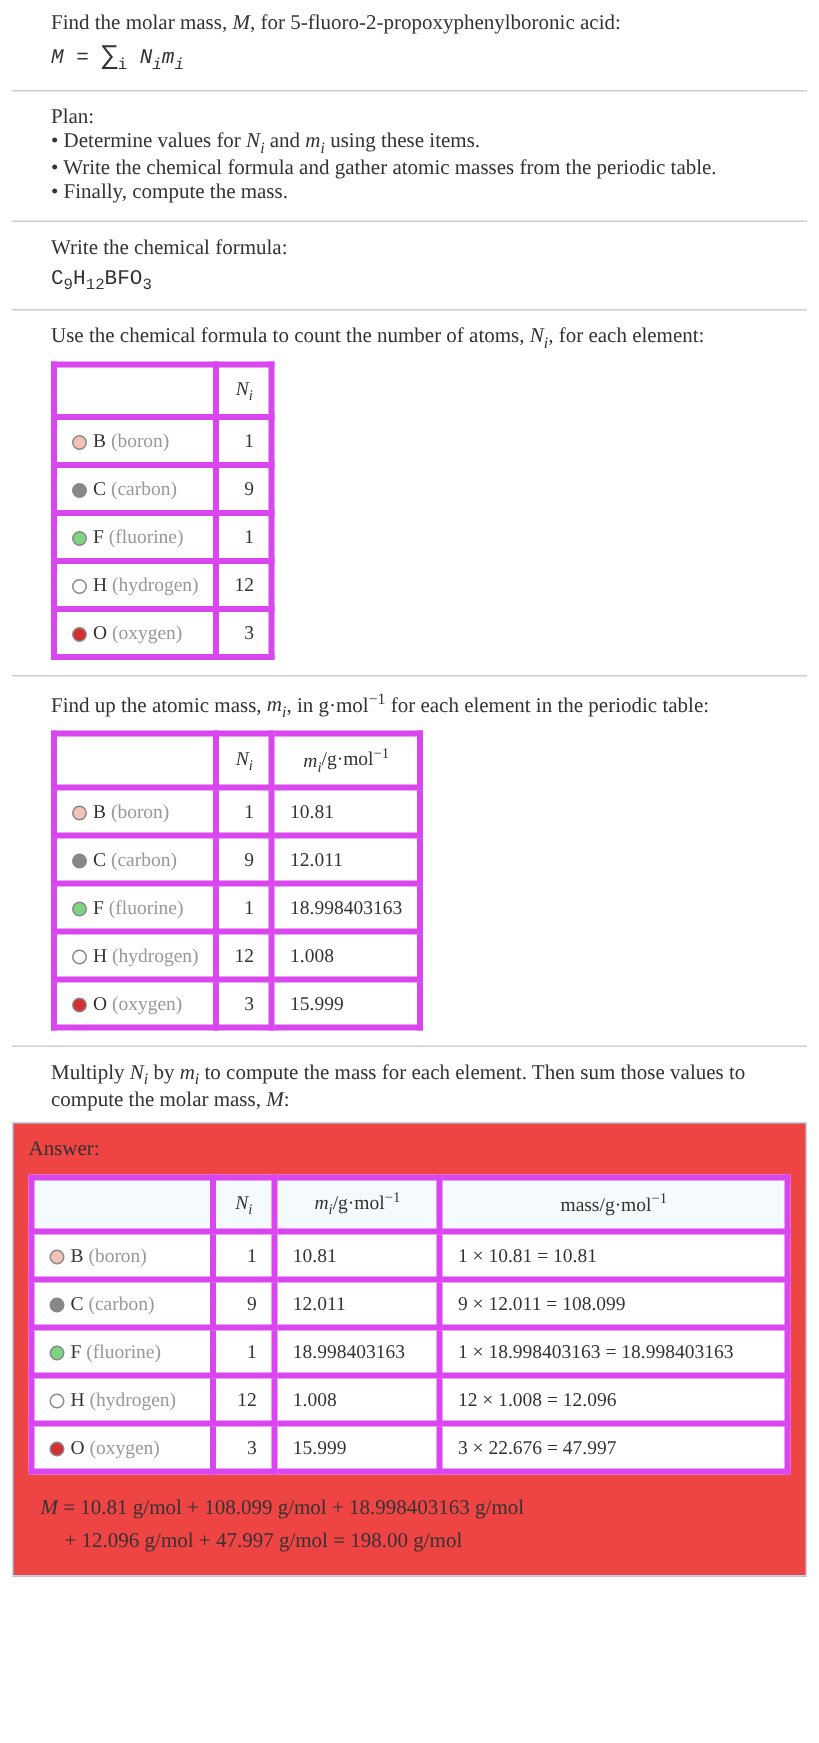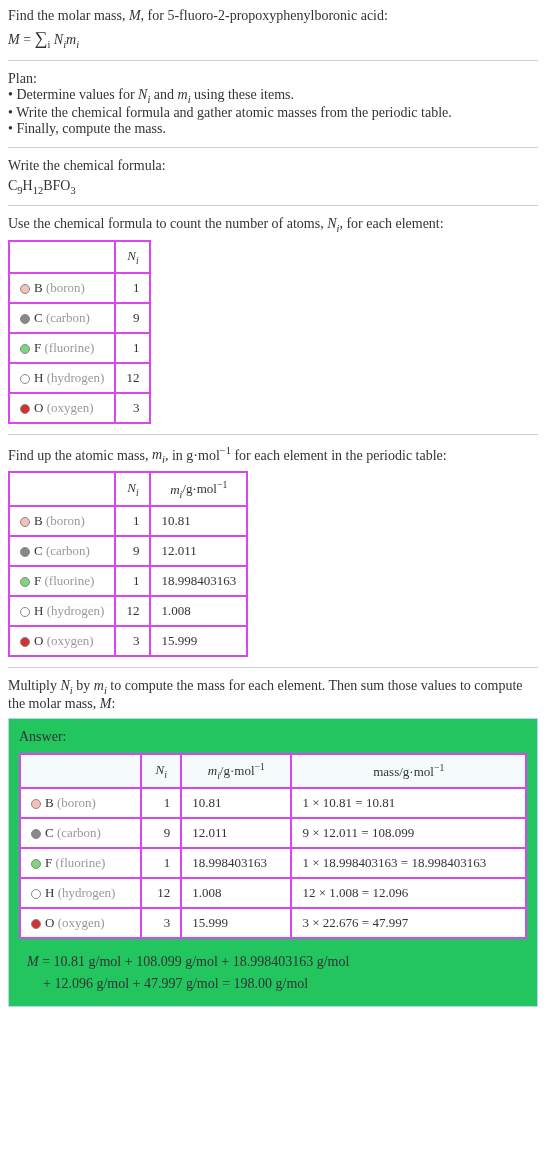--- a/index.html
+++ b/index.html
@@ -10,47 +10,48 @@
     body {
       font-family: Georgia, 'Times New Roman', serif;
       font-size: 14px;
       color: #333;
       background: #fff;
       width: 546px;
       padding: 8px;
     }
     .section {
       margin-bottom: 6px;
+      margin-left: 26px;
     }
     .divider {
       border: none;
       border-top: 1px solid #ccc;
       margin: 10px 0;
     }
     .italic {
       font-style: italic;
     }
     .sub {
       font-size: 0.75em;
       vertical-align: sub;
     }
     .sup {
       font-size: 0.75em;
       vertical-align: super;
     }
     .formula-line {
-      font-family: Liberation Serif, serif;
+      font-family: Liberation Mono, monospace;
       margin-top: 4px;
     }
     table {
       border-collapse: collapse;
       margin-top: 6px;
     }
     th, td {
-      border: 2px solid #d946ef;
+      border: 4px solid #d946ef;
       padding: 6px 10px;
       text-align: left;
       font-size: 13px;
     }
     th {
       font-weight: normal;
       text-align: center;
     }
     .num-cell {
       text-align: right;
@@ -70,21 +71,21 @@
       border: 1px solid #888;
       margin-right: 4px;
       vertical-align: middle;
     }
     .swatch-B { background: #f5c0b8; }
     .swatch-C { background: #888; }
     .swatch-F { background: #7fd47f; }
     .swatch-H { background: #fff; }
     .swatch-O { background: #d43030; }
     .answer-box {
-      background: #22c55e;
+      background: #ef4444;
       border: 1px solid #b8d8e8;
       padding: 10px;
       margin-top: 6px;
     }
     .answer-box table {
       background: #fff;
       width: 100%;
     }
     .answer-box th {
       background: #f5fafc;

